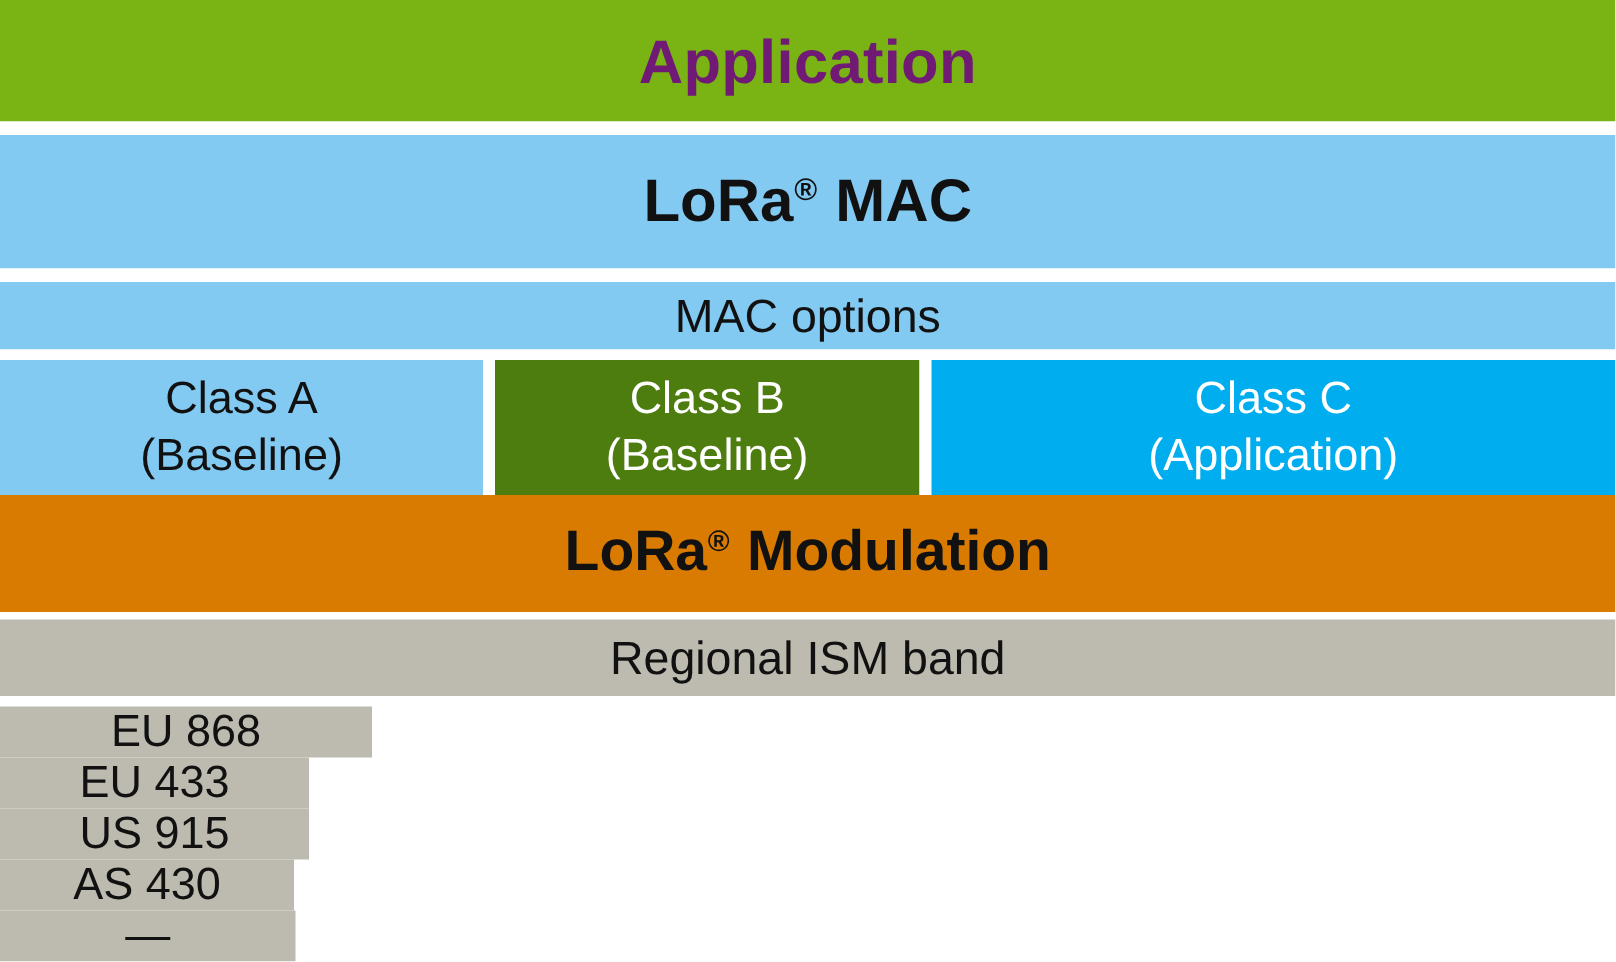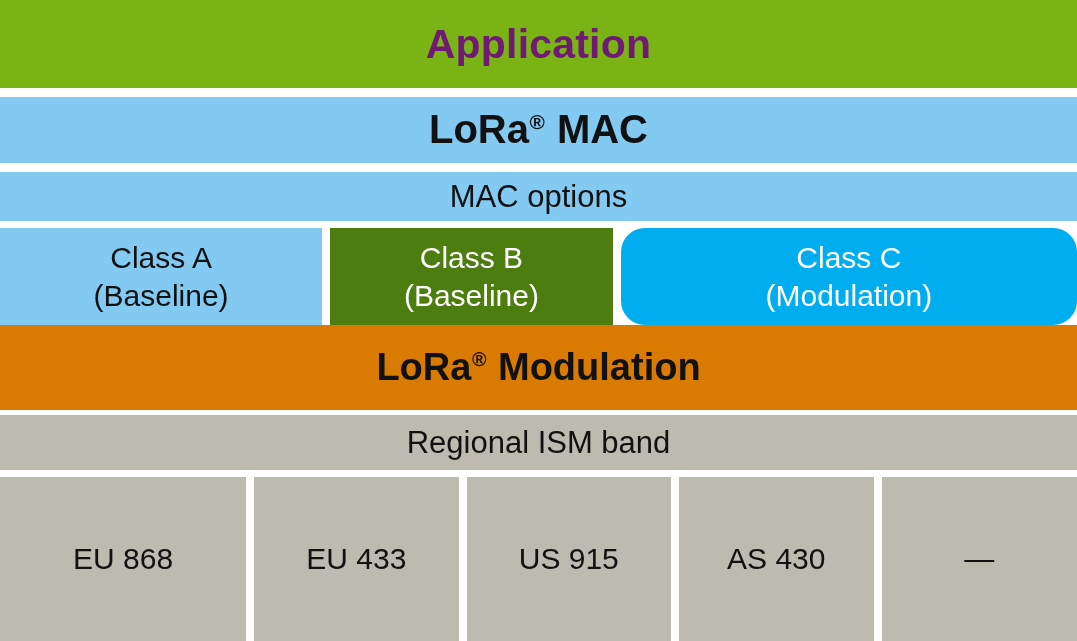--- a/index.html
+++ b/index.html
@@ -41,21 +41,21 @@
     font-weight: bold;
     letter-spacing: 0.2px;
   }
 
   .gap-sm { height: 9px; background: #ffffff; flex: 0 0 auto; }
   .gap-xs { height: 7px; background: #ffffff; flex: 0 0 auto; }
   .gap-tiny { height: 5px; background: #ffffff; flex: 0 0 auto; }
 
   
   .row-mac {
-    height: 66px;
+    height: 96px;
     background: #83caf2;
     color: #111111;
     font-size: 40px;
     font-weight: bold;
   }
 
   
   .row-mac-options {
     height: 49px;
     background: #83caf2;
@@ -91,21 +91,20 @@
   .class-spacer { width: 8px; background: #ffffff; }
   .class-b {
     width: 300px;
     background: #4d7c0f;
     color: #ffffff;
   }
   .class-c {
     width: 483px;
     background: #00aeef;
     color: #ffffff;
-    border-radius: 24px;
   }
 
   
   .row-modulation {
     height: 85px;
     background: #d87b00;
     color: #111111;
     font-size: 38px;
     font-weight: bold;
   }
@@ -116,21 +115,21 @@
     background: #bdbbaf;
     color: #111111;
     font-size: 31px;
     font-weight: normal;
   }
 
   
   .row-bands {
     flex: 1 1 auto;
     display: flex;
-    flex-direction: row;
+    flex-direction: column;
     align-items: stretch;
     background: #ffffff;
   }
   .band-box {
     display: flex;
     align-items: center;
     justify-content: center;
     background: #bdbbaf;
     color: #111111;
     font-size: 30px;
@@ -184,21 +183,21 @@
       <span class="label-line">(Baseline)</span>
     </div>
     <div class="class-spacer"></div>
     <div class="class-box class-b">
       <span class="label-line">Class B</span>
       <span class="label-line">(Baseline)</span>
     </div>
     <div class="class-spacer"></div>
     <div class="class-box class-c">
       <span class="label-line">Class C</span>
-      <span class="label-line">(Modulation)</span>
+      <span class="label-line">(Application)</span>
     </div>
   </div>
 
   <div class="band row-modulation">
     <span><span>LoRa</span><sup class="reg">®</sup><span> Modulation</span></span>
   </div>
 
   <div class="gap-tiny"></div>
 
   <div class="band row-ism">

